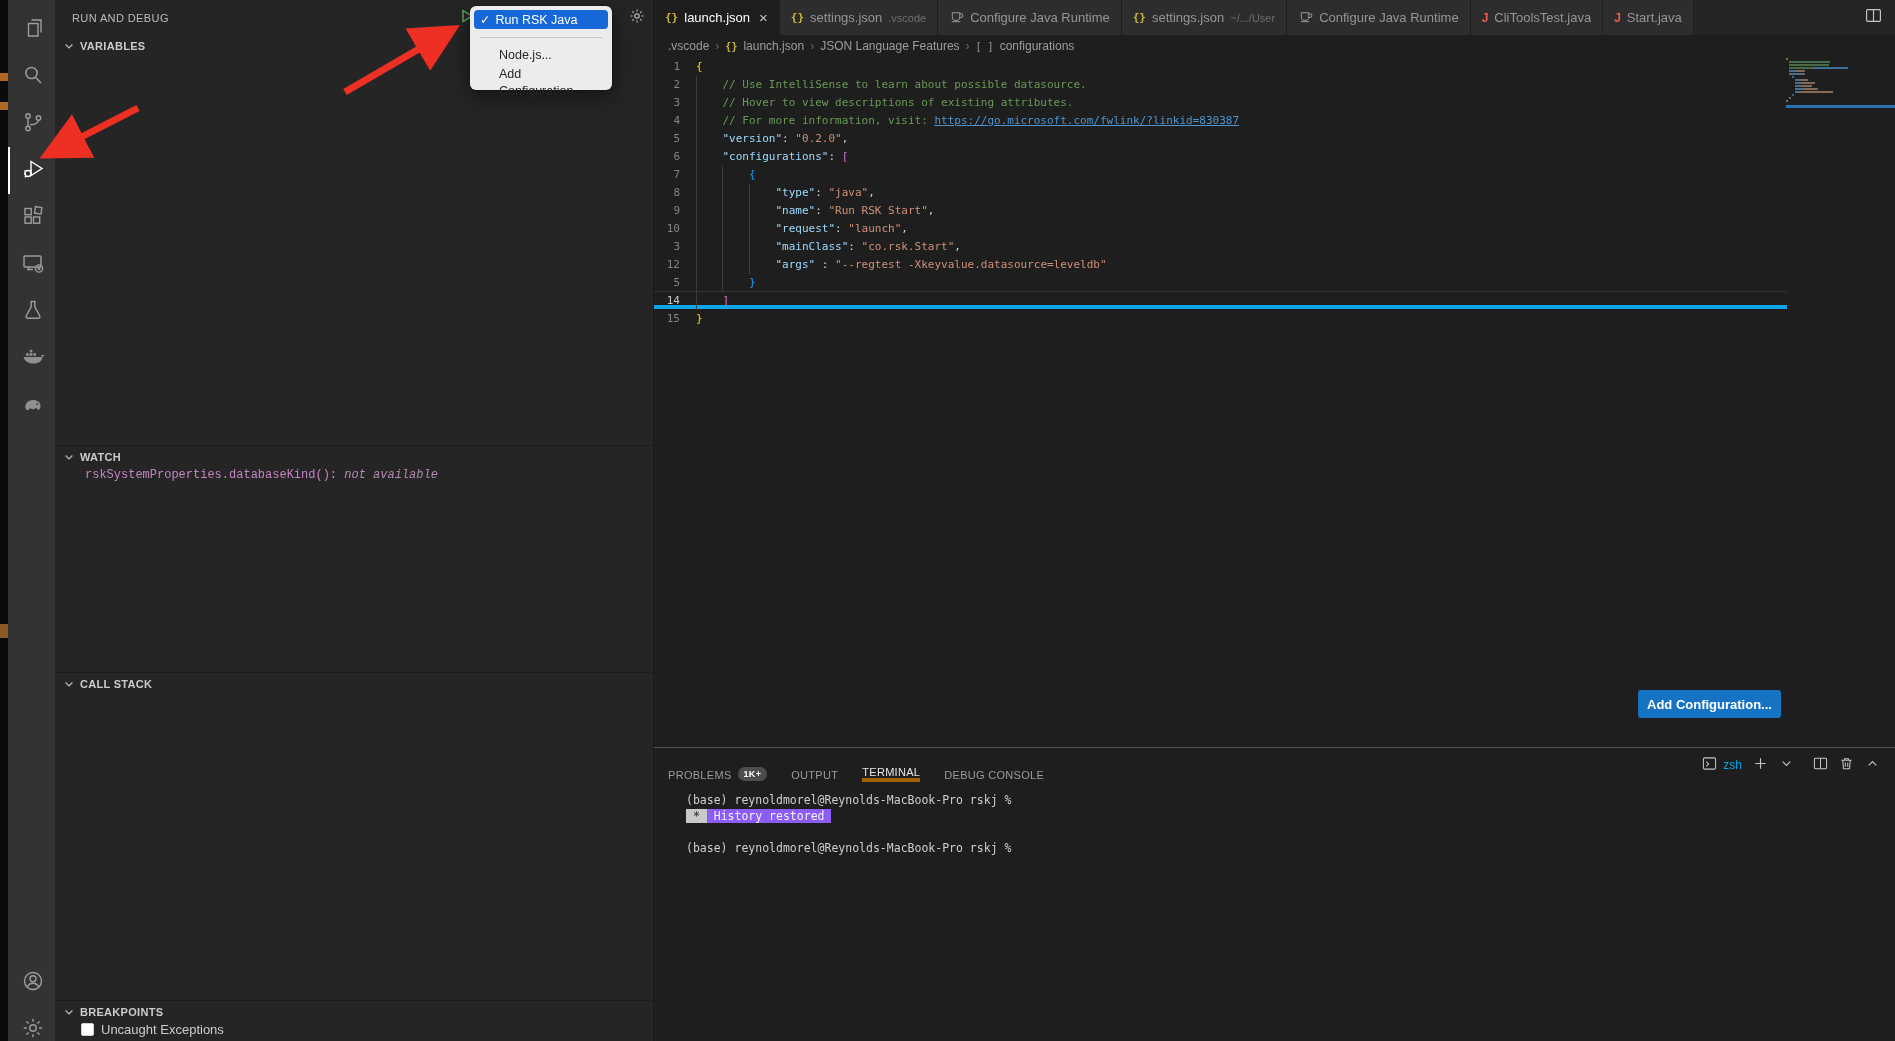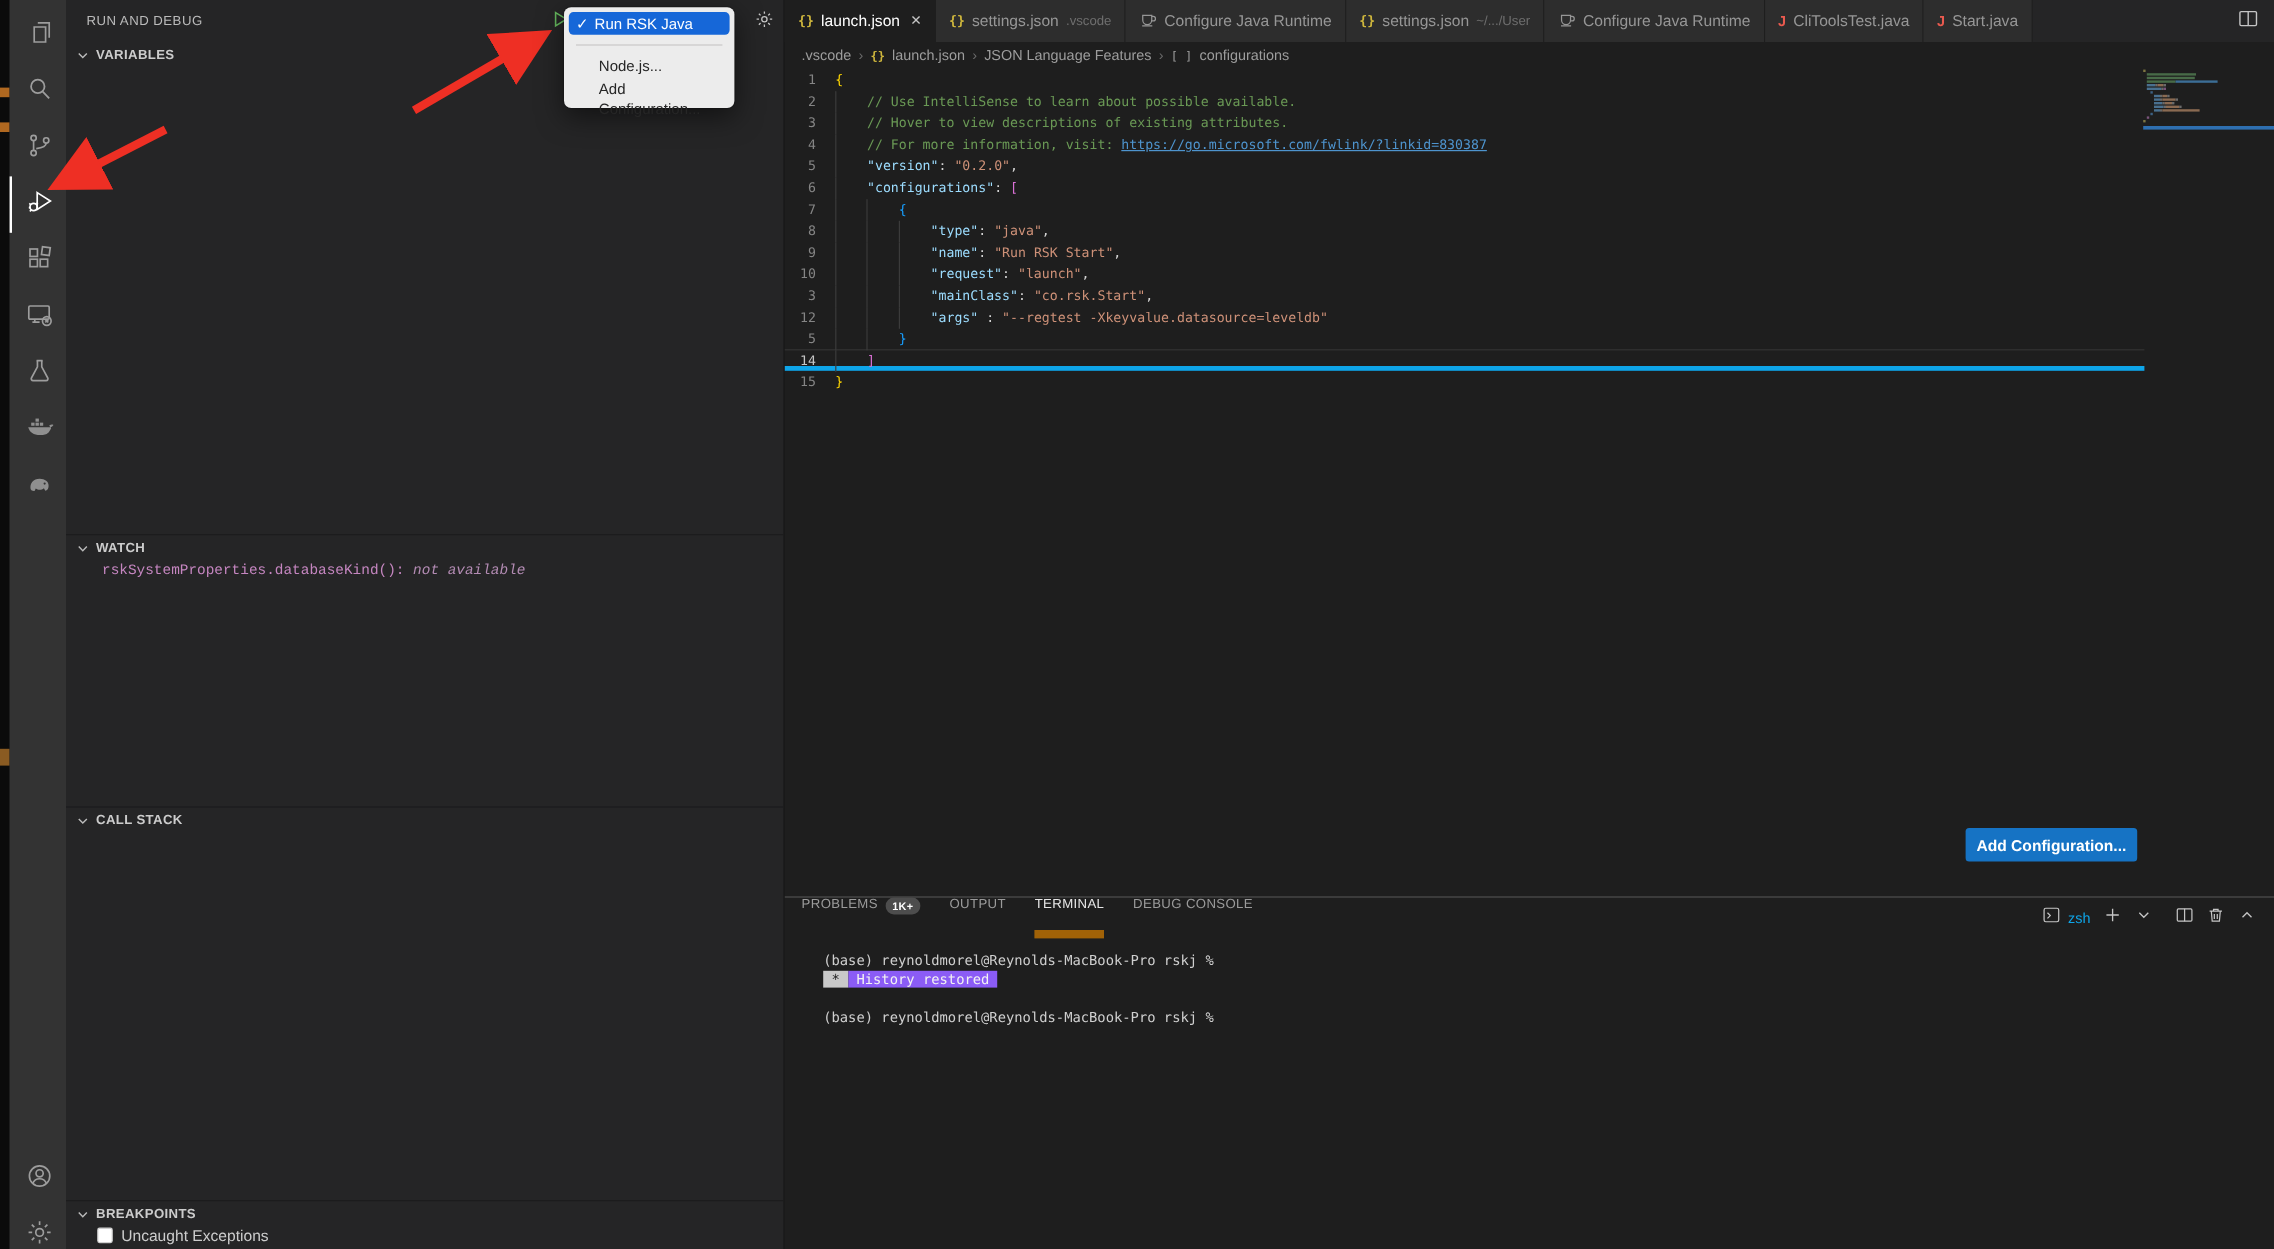--- a/index.html
+++ b/index.html
@@ -66,22 +66,22 @@
   .minimap { position:absolute; right:0; top:58px; width:109px; }
   .mm-line { height:2px; margin-bottom:1px; display:flex; }
   .mm-seg { height:2px; }
   .mm-blue { height:3px; width:100%; background:#2e6fb0; margin-top:3px; }
 
   .add-config-btn { position:absolute; left:984px; top:690px; width:143px; height:28px; background:#1673c4; color:#ffffff; font-size:13px; font-weight:600; border:none; border-radius:3px; display:flex; align-items:center; justify-content:center; }
 
   
   .panel { position:absolute; left:0; top:747px; width:1242px; height:294px; background:#1e1e1e; border-top:1px solid #505050; }
   .panel-tabs { height:34px; display:flex; align-items:stretch; padding-left:14px; gap:24px; }
-  .ptab { display:flex; align-items:flex-start; gap:6px; color:#9b9b9b; font-size:11px; letter-spacing:.3px; border-bottom:1px solid transparent; }
-  .ptab.active { color:#e7e7e7; border-bottom:7px solid #a16207; }
+  .ptab { display:flex; align-items:flex-end; gap:6px; color:#9b9b9b; font-size:11px; letter-spacing:.3px; border-bottom:1px solid transparent; }
+  .ptab.active { color:#e7e7e7; border-bottom:4px solid #a16207; }
   .pbadge { background:#4d4d4d; color:#ffffff; font-size:9px; font-weight:bold; border-radius:9px; padding:2px 6px; }
   .panel-actions { position:absolute; right:16px; top:0; height:34px; display:flex; align-items:center; gap:11px; color:#c5c5c5; }
   .panel-actions svg { width:15px; height:15px; }
   .panel-actions .shell { font-size:12px; color:#0ea5e9; margin-left:-5px; }
   .terminal { padding:10px 0 0 32px; font-family:"DejaVu Sans Mono", monospace; font-size:11.5px; color:#cfcfcf; }
   .tline { height:16px; line-height:16px; white-space:pre; }
   .chip-star { background:#c9c9c9; color:#222222; }
   .chip-blue { background:#8b5cf6; color:#f2f2f2; }
 
   
@@ -310,21 +310,21 @@
         <span class="bc-item"><span class="arr-ic">[ ] </span><span>configurations</span></span>
       </div>
 
     <div class="code" id="code">
         <div class="cline">
           <span class="num">1</span>
           <span class="src"><span class="t-b1">{</span></span>
         </div>
         <div class="cline">
           <span class="num">2</span>
-          <span class="src"><span class="guide"></span><span class="t-cm">// Use IntelliSense to learn about possible available.</span></span>
+          <span class="src"><span class="guide"></span><span class="t-cm">// Use IntelliSense to learn about possible datasource.</span></span>
         </div>
         <div class="cline">
           <span class="num">3</span>
           <span class="src"><span class="guide"></span><span class="t-cm">// Hover to view descriptions of existing attributes.</span></span>
         </div>
         <div class="cline">
           <span class="num">4</span>
           <span class="src"><span class="guide"></span><span class="t-cm">// For more information, visit: </span><span class="t-lk">https://go.microsoft.com/fwlink/?linkid=830387</span></span>
         </div>
         <div class="cline">

